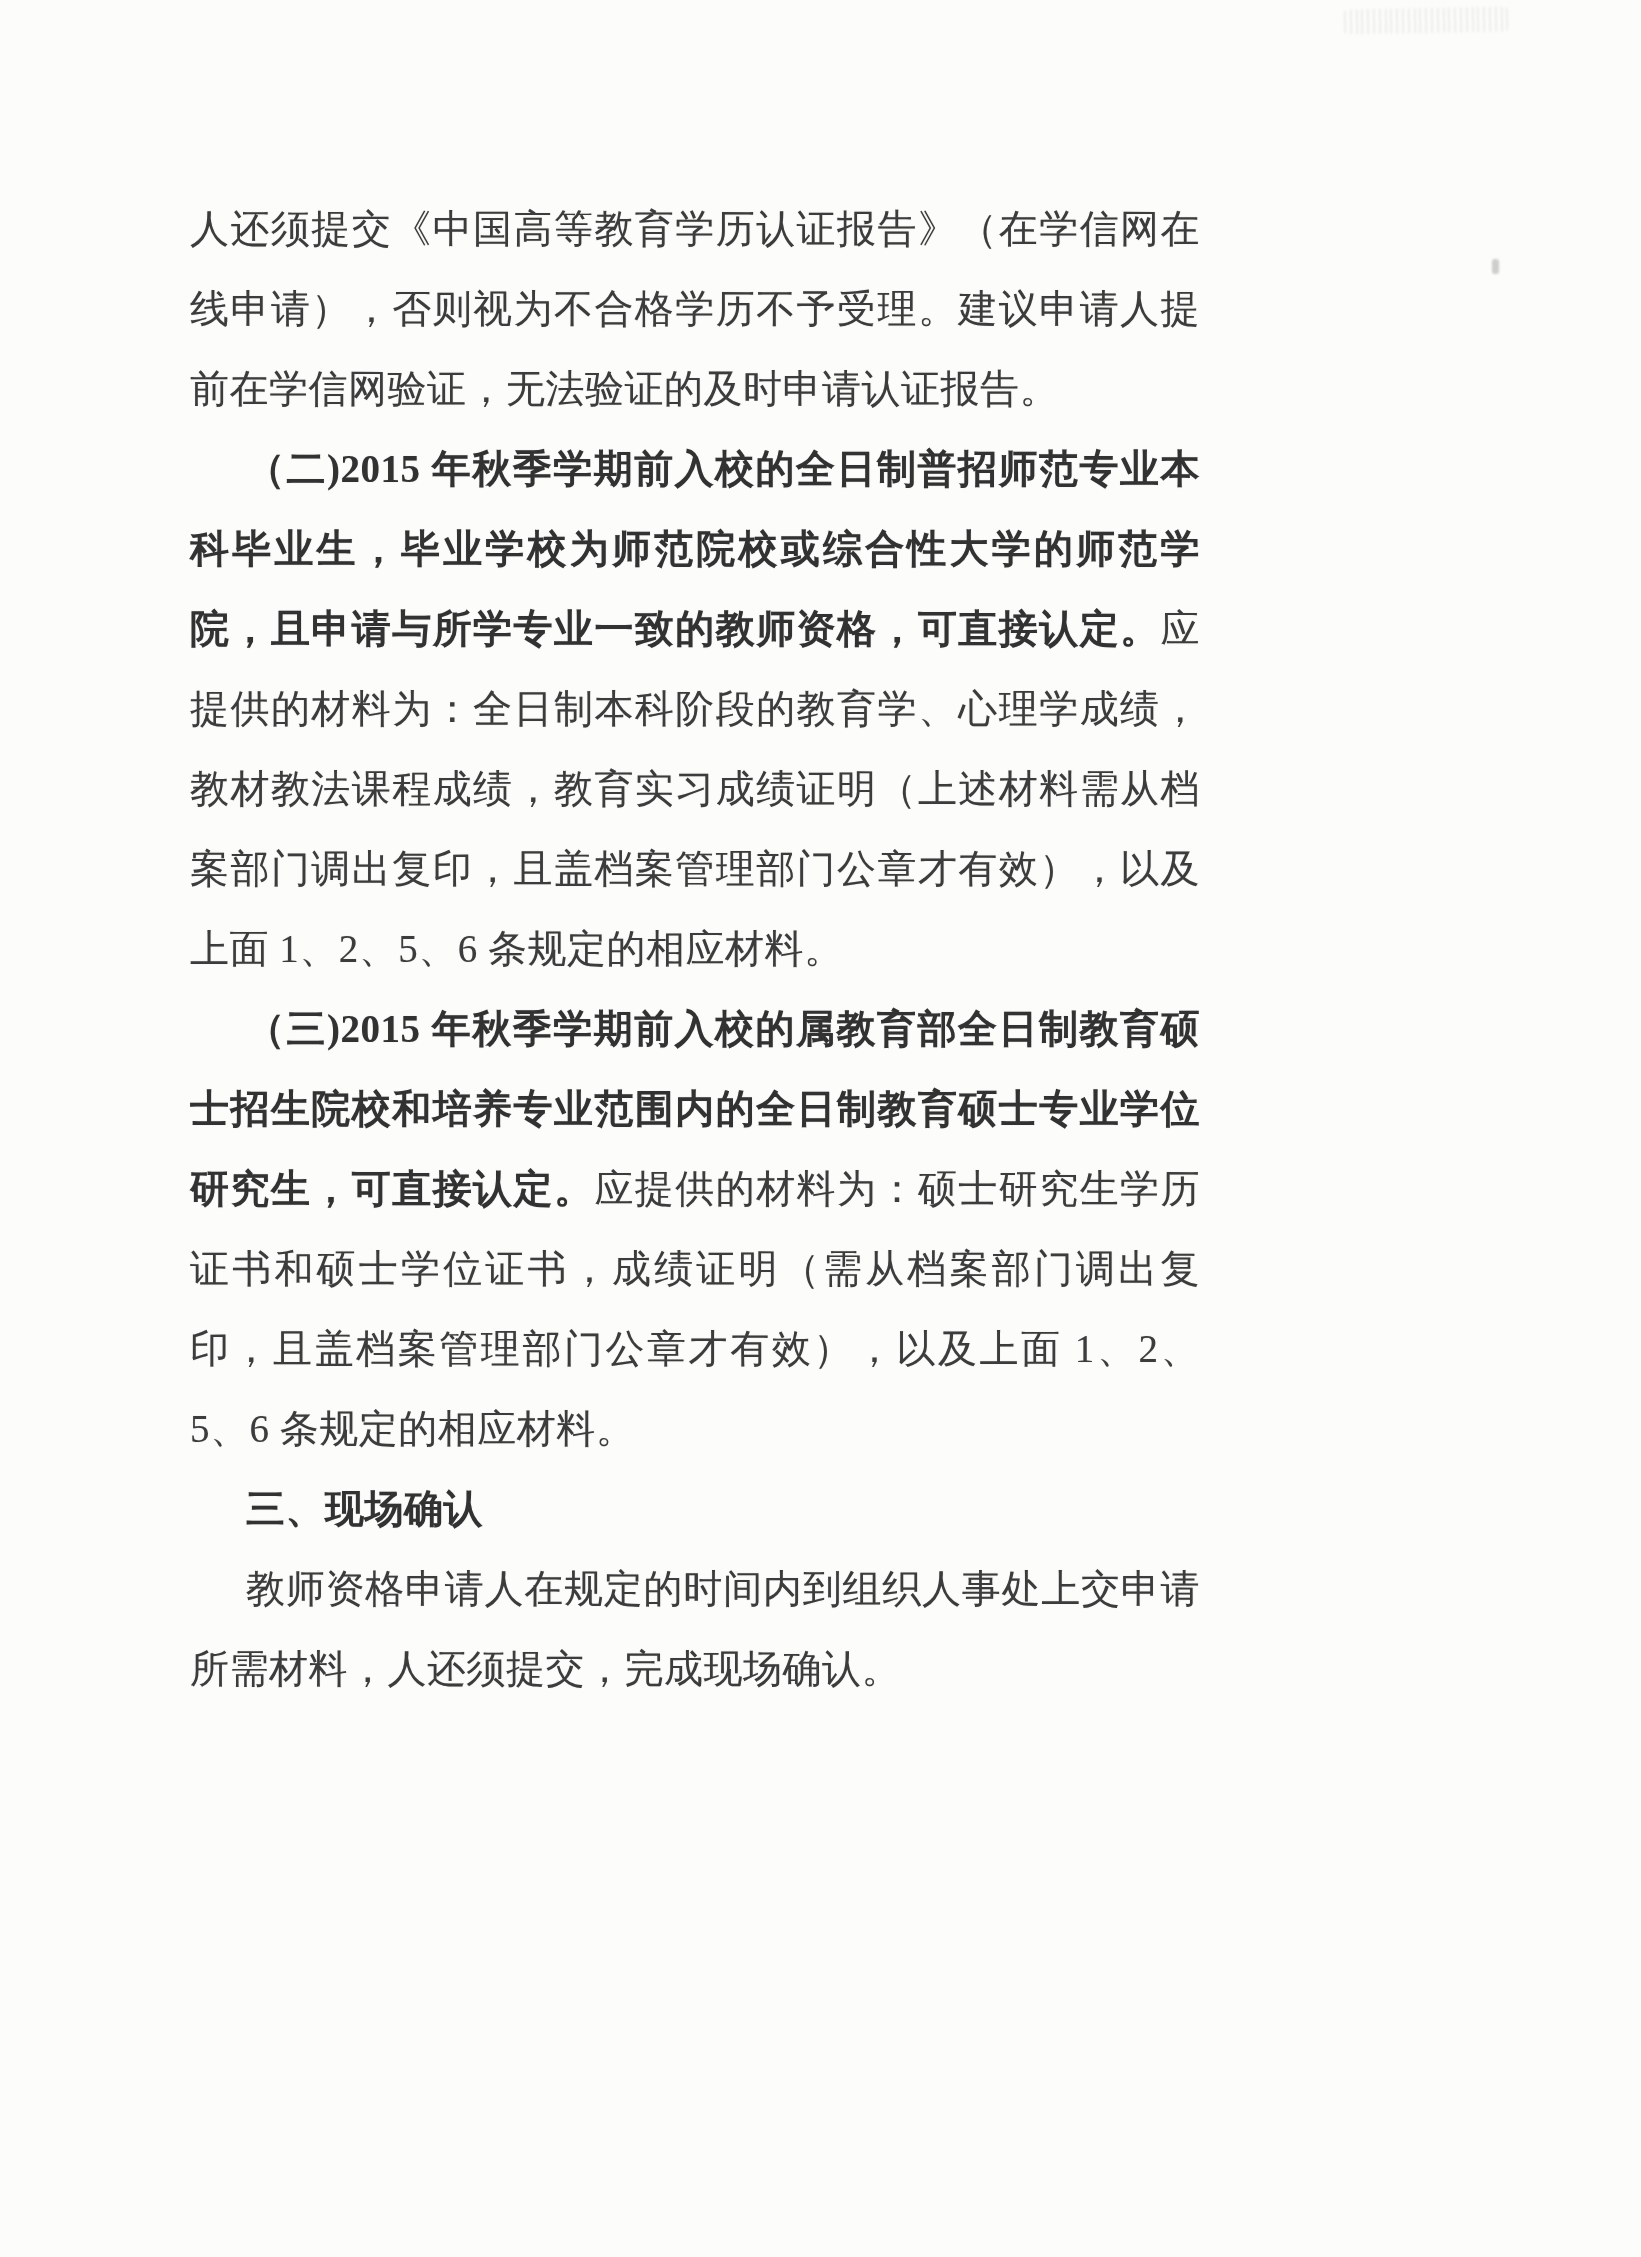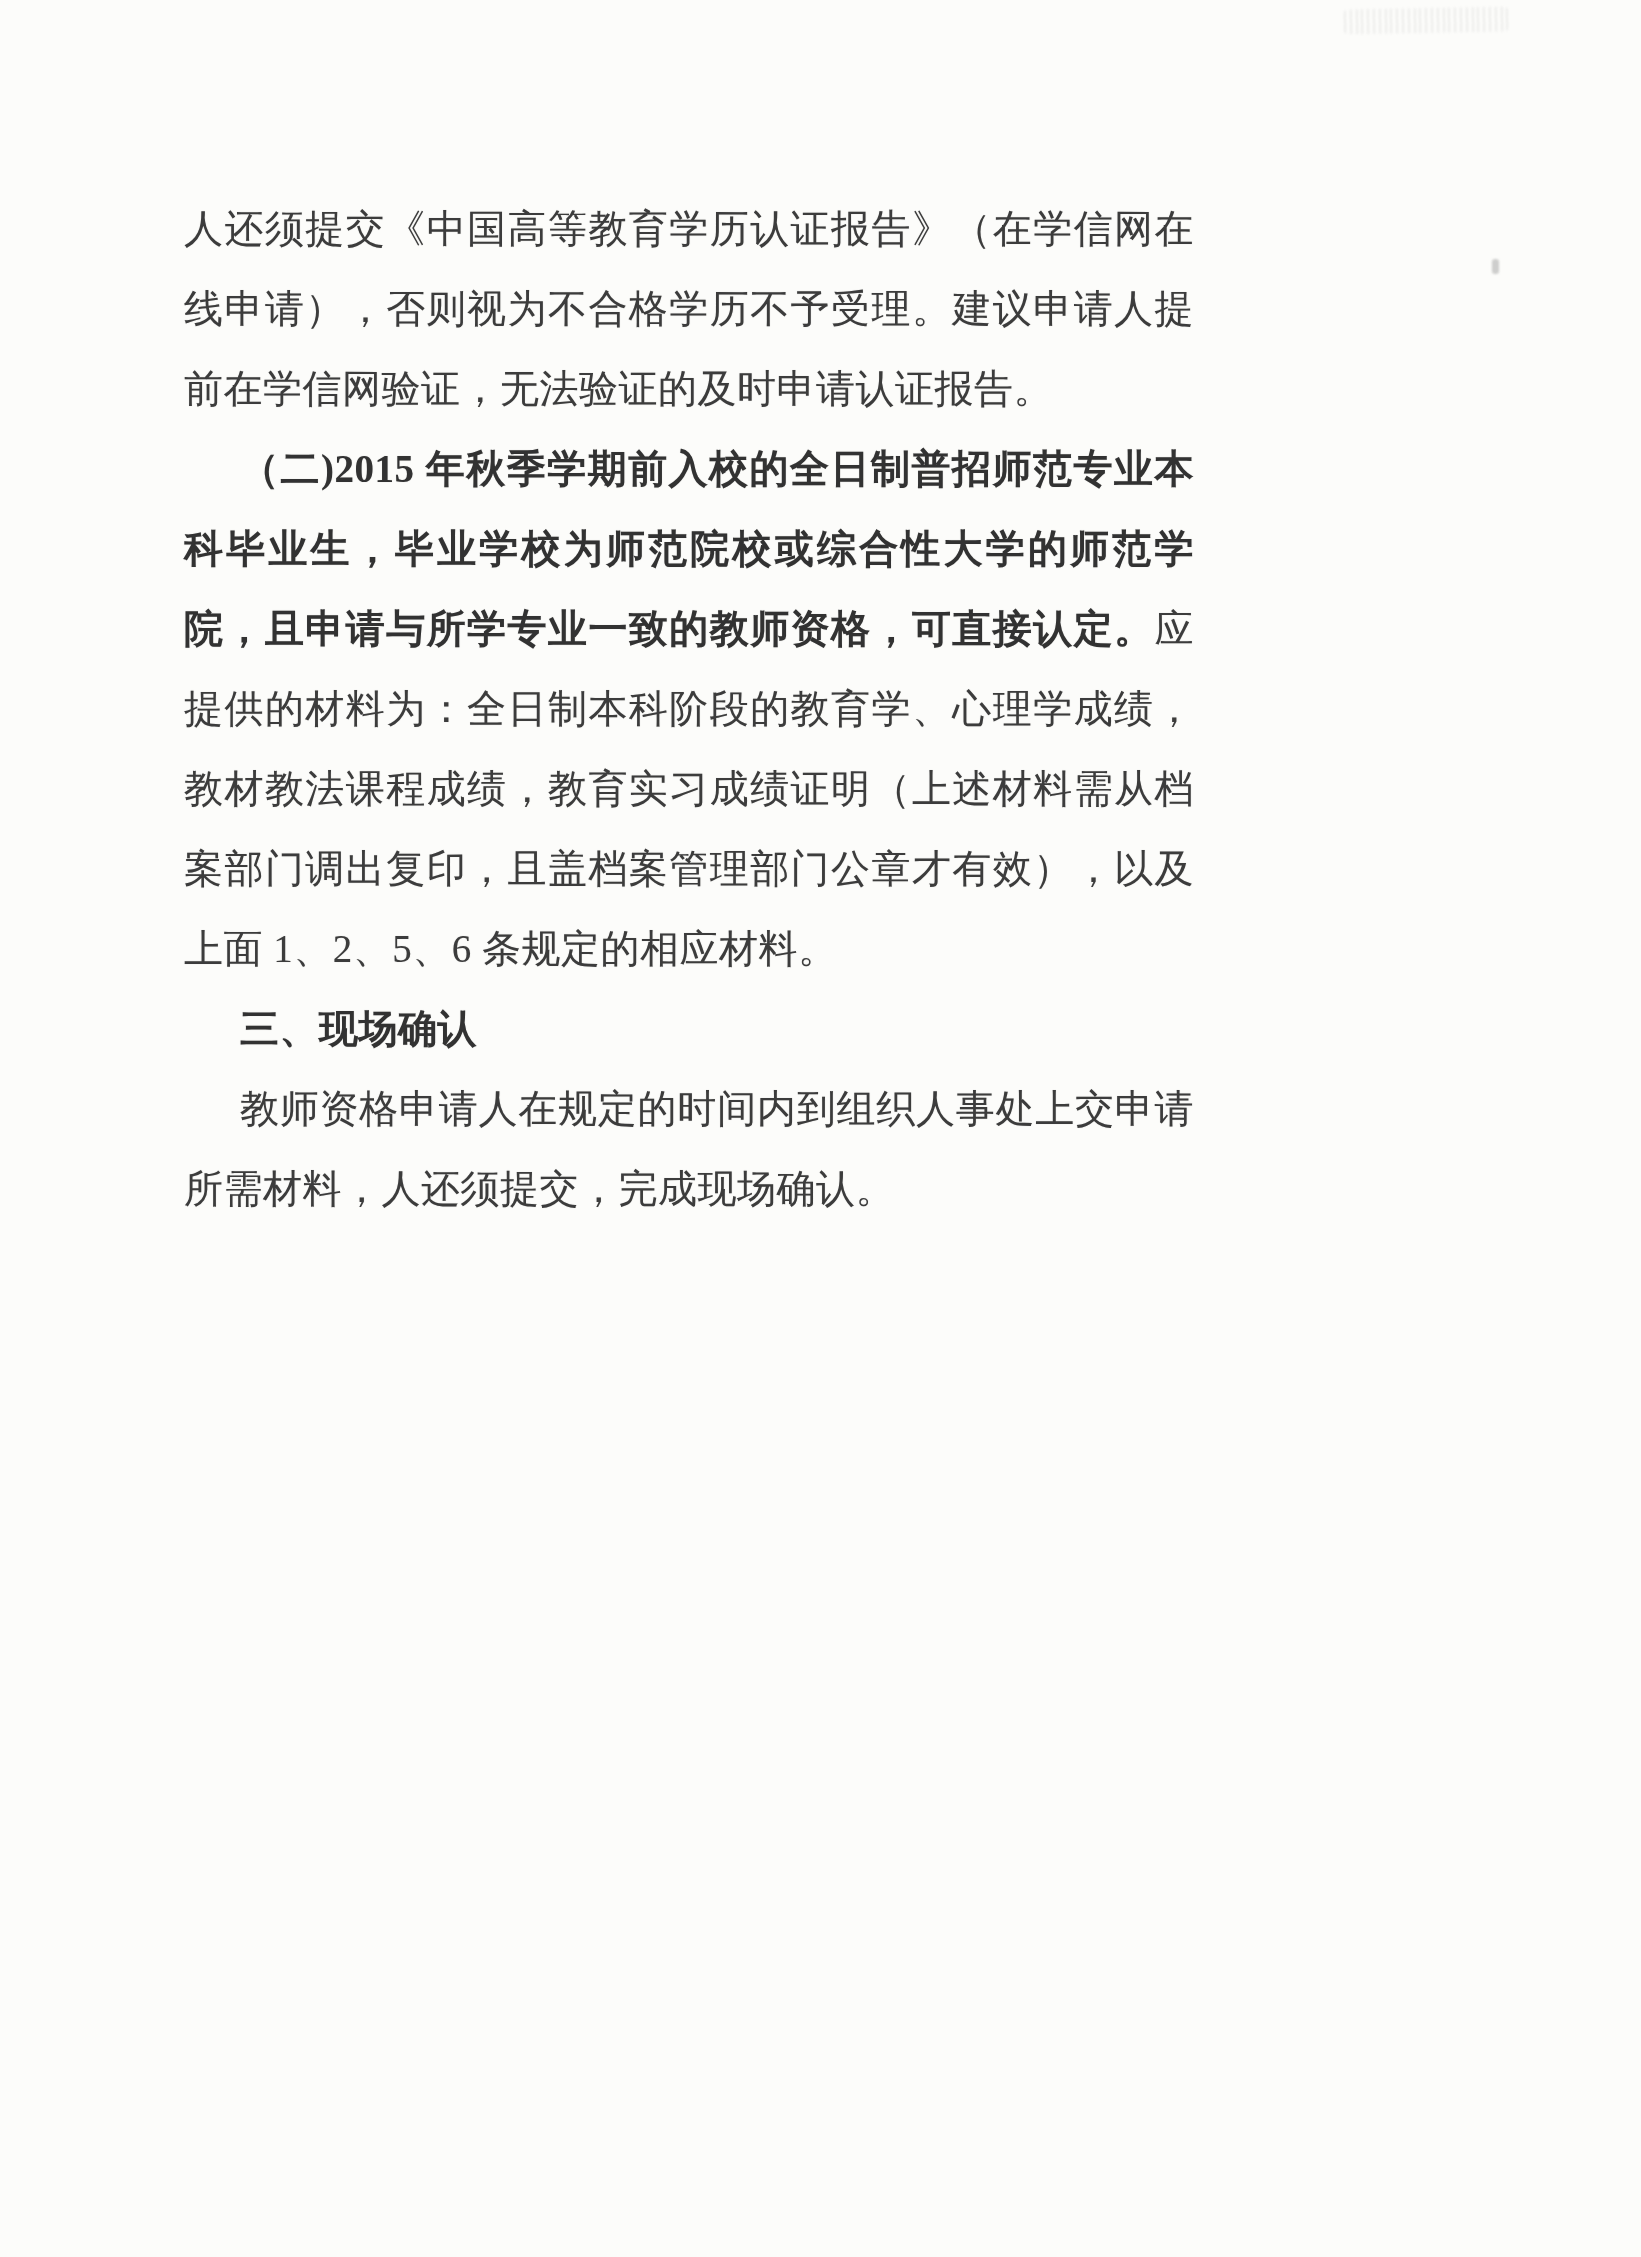--- a/index.html
+++ b/index.html
@@ -38,21 +38,21 @@
     left: 1492px;
     top: 259px;
     width: 6.8px;
     height: 15.4px;
     background: rgba(120,120,120,0.35);
     border-radius: 2.9px;
     filter: blur(1px);
   }
   .content {
     position: absolute;
-    left: 184px;
+    left: 190px;
     top: 189px;
     width: 1010px;
     color: #3c3c3c;
     font-size: 39px;
     line-height: 80px;
     text-align: justify;
     text-shadow: 0 0 1px rgba(70,70,70,0.30);
     letter-spacing: 0.5px;
   }
   .content p {
@@ -72,17 +72,18 @@
 </style>
 </head>
 <body>
 
 <div class="page">
   <div class="scan-noise"></div>
   <div class="scan-speck"></div>
   <div class="content" id="doc-body">
       <p class=""><span class="seg-regular">人还须提交《中国高等教育学历认证报告》（在学信网在线申请），否则视为不合格学历不予受理。建议申请人提前在学信网验证，无法验证的及时申请认证报告。</span></p>
       <p class="indent"><span class="seg-bold">（二)2015 年秋季学期前入校的全日制普招师范专业本科毕业生，毕业学校为师范院校或综合性大学的师范学院，且申请与所学专业一致的教师资格，可直接认定。</span><span class="seg-regular">应提供的材料为：全日制本科阶段的教育学、心理学成绩，教材教法课程成绩，教育实习成绩证明（上述材料需从档案部门调出复印，且盖档案管理部门公章才有效），以及上面 1、2、5、6 条规定的相应材料。</span></p>
+      <p class="indent"><span class="seg-bold">（三)2015 年秋季学期前入校的属教育部全日制教育硕士招生院校和培养专业范围内的全日制教育硕士专业学位研究生，可直接认定。</span><span class="seg-regular">应提供的材料为：硕士研究生学历证书和硕士学位证书，成绩证明（需从档案部门调出复印，且盖档案管理部门公章才有效），以及上面 1、2、5、6 条规定的相应材料。</span></p>
       <p class="indent heading"><span class="seg-bold">三、现场确认</span></p>
       <p class="indent"><span class="seg-regular">教师资格申请人在规定的时间内到组织人事处上交申请所需材料，人还须提交，完成现场确认。</span></p>
     </div>
 </div>
 
 
 </body></html>

